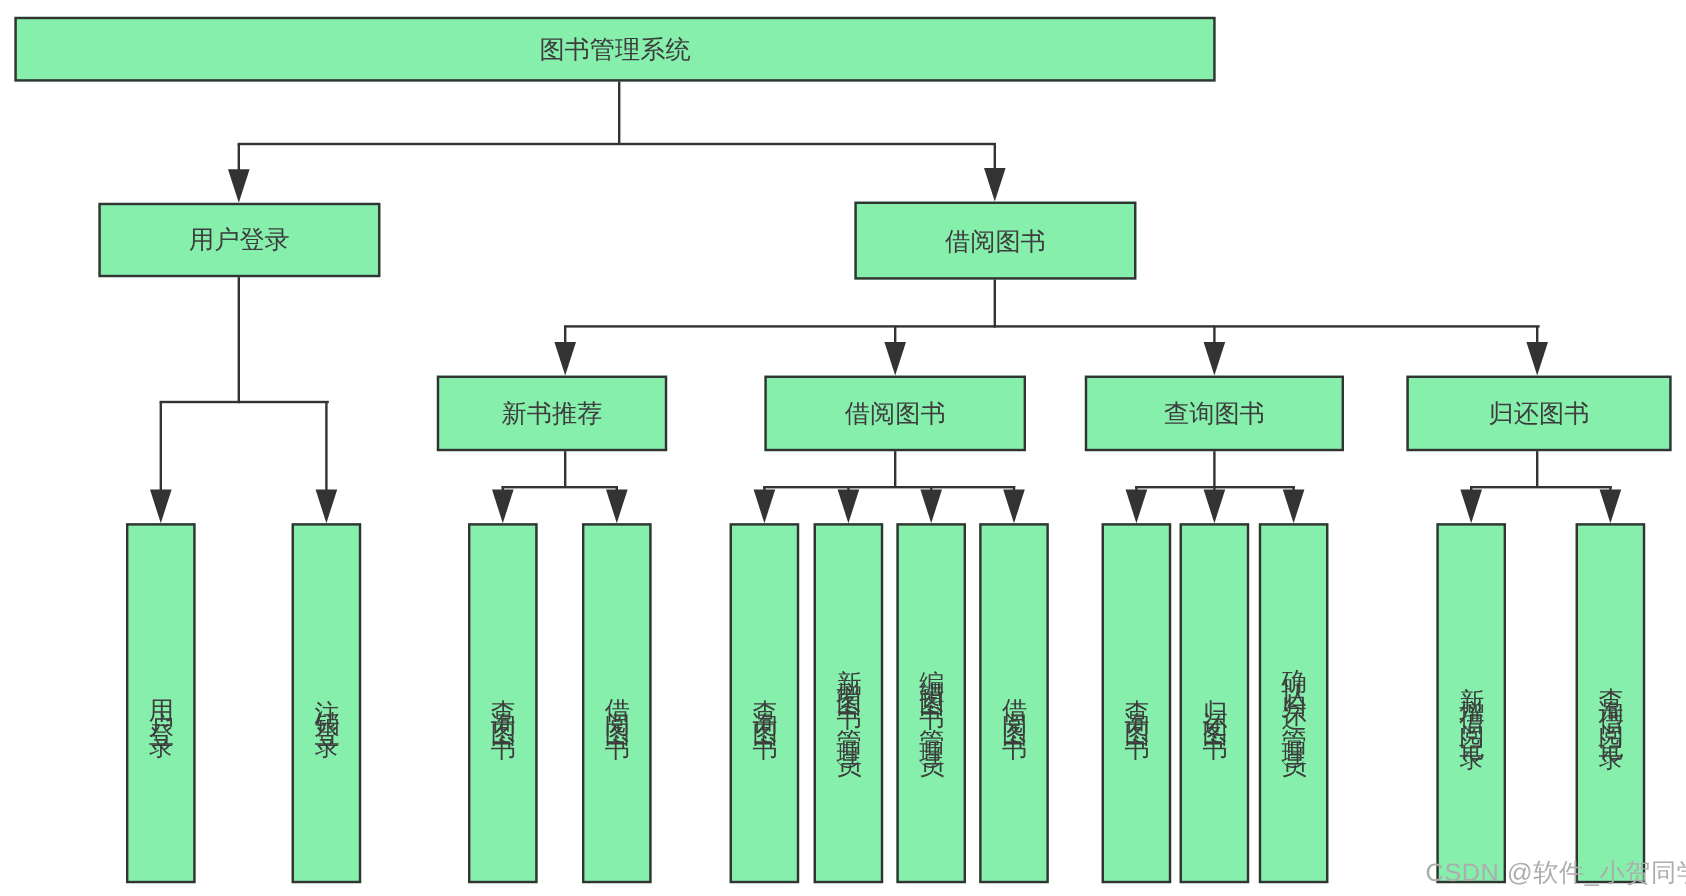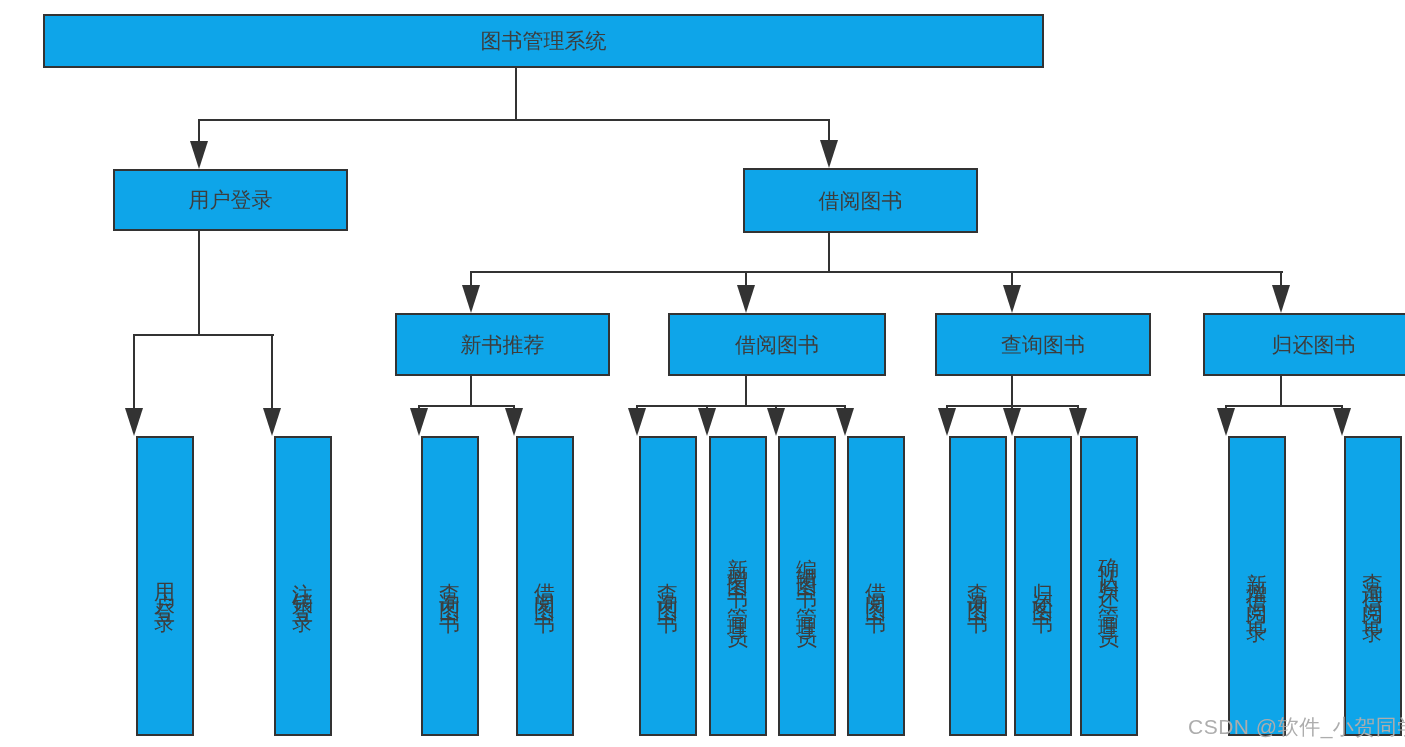--- a/index.html
+++ b/index.html
@@ -14,28 +14,27 @@
     background:var(--background);
     font-family:"Liberation Sans","DejaVu Sans",sans-serif;
   }
   .canvas{
     position:relative;width:1405px;height:747px;
     background:var(--background);overflow:hidden;
   }
   .node{
     position:absolute;
     box-sizing:border-box;
-    background:#0ea5e9;
+    background:#86efac;
     border:2px solid var(--line);
     color:var(--text);
     font-size:21px;
     display:flex;align-items:center;justify-content:center;
     white-space:nowrap;
     z-index:2;
-    margin-left:31px;
   }
   .node.vert{
     writing-mode:vertical-rl;
     text-orientation:mixed;
     letter-spacing:10px;
     line-height:1;
     white-space:normal;
   }
   .h-line,.v-line{position:absolute;background:var(--line);z-index:1;}
   .h-line{height:2px;}
@@ -56,21 +55,21 @@
 <body>
 
 <div class="canvas">
 
   <div class="node" style="left:12px;top:14px;width:1001px;height:54px;">图书管理系统</div>
 
   <div class="node" style="left:82px;top:169px;width:235px;height:62px;">用户登录</div>
 
   <div class="node" style="left:712px;top:168px;width:235px;height:65px;">借阅图书</div>
 
-  <div class="node" style="left:364px;top:313px;width:215px;height:63px;">新书推荐</div>
+  <div class="node" style="left:364px;top:313px;width:192px;height:63px;">新书推荐</div>
 
   <div class="node" style="left:637px;top:313px;width:218px;height:63px;">借阅图书</div>
 
   <div class="node" style="left:904px;top:313px;width:216px;height:63px;">查询图书</div>
 
   <div class="node" style="left:1172px;top:313px;width:221px;height:63px;">归还图书</div>
 
   <div class="node vert" style="left:105px;top:436px;width:58px;height:300px;">用户登录</div>
 
   <div class="node vert" style="left:243px;top:436px;width:58px;height:300px;">注销登录</div>

